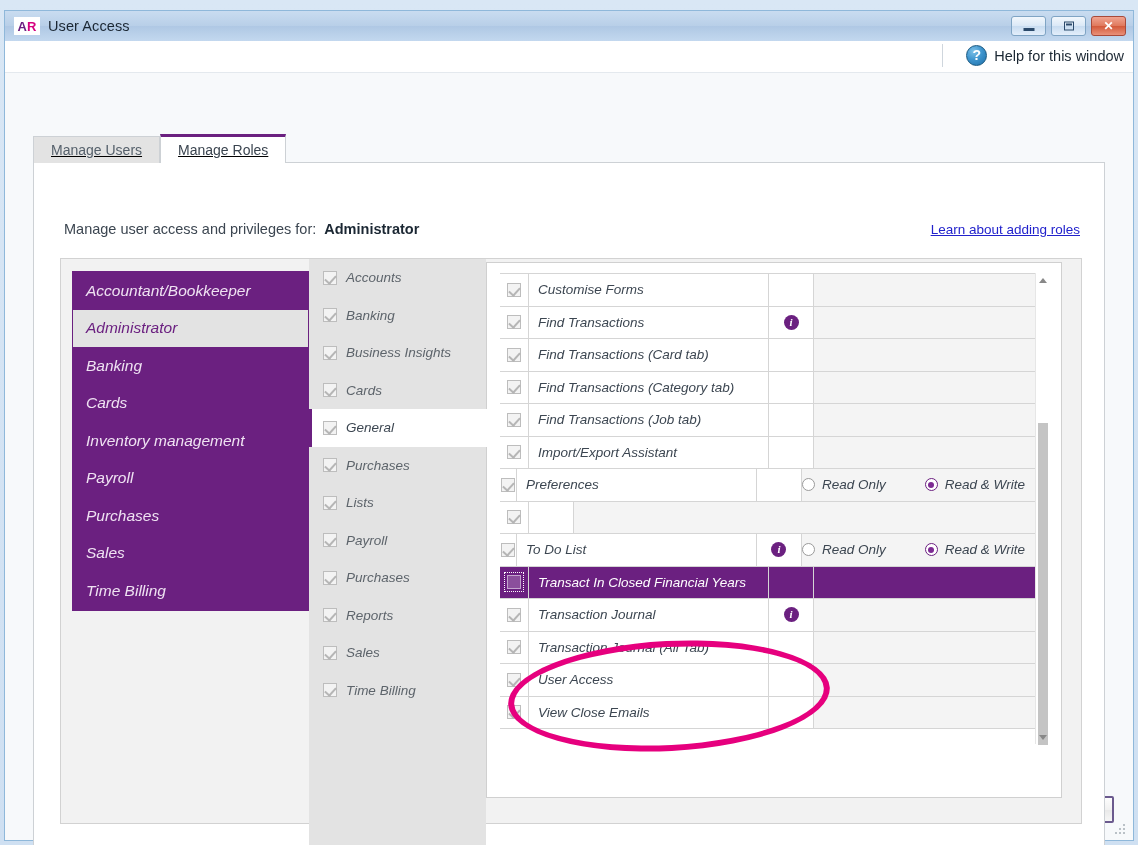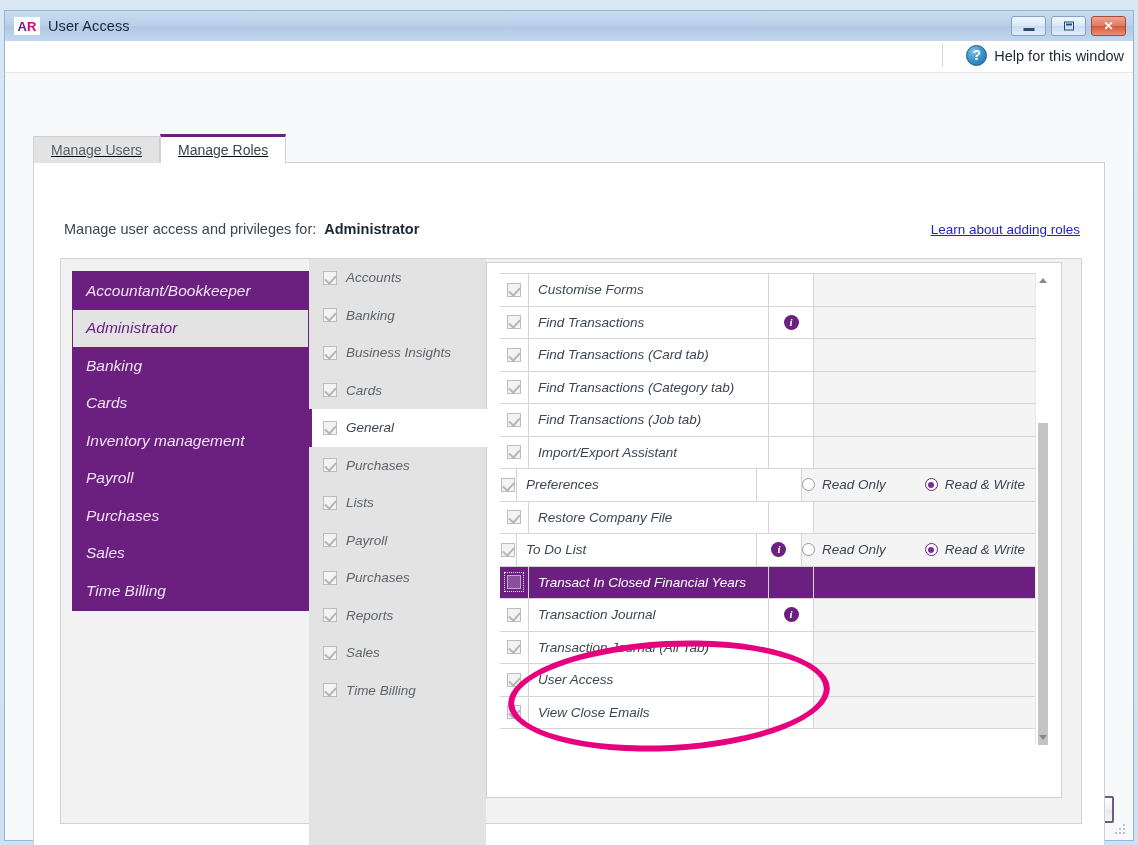--- a/index.html
+++ b/index.html
@@ -471,23 +471,20 @@
                     <div class="radio-group">
                       <span class="radio on"></span>
                       <span class="radio-label">Read &amp; Write</span>
                     </div>
                   </div>
                 </div>
                 <div class="prow">
                   <div class="pcell-chk">
                     <span class="cb checked"></span>
                   </div>
-                  <div class="pcell-name">
-                    <span>Restore Company File</span>
-                  </div>
                   <div class="pcell-info"></div>
                   <div class="pcell-opts"></div>
                 </div>
                 <div class="prow">
                   <div class="pcell-chk">
                     <span class="cb checked"></span>
                   </div>
                   <div class="pcell-name">
                     <span>To Do List</span>
                   </div>

